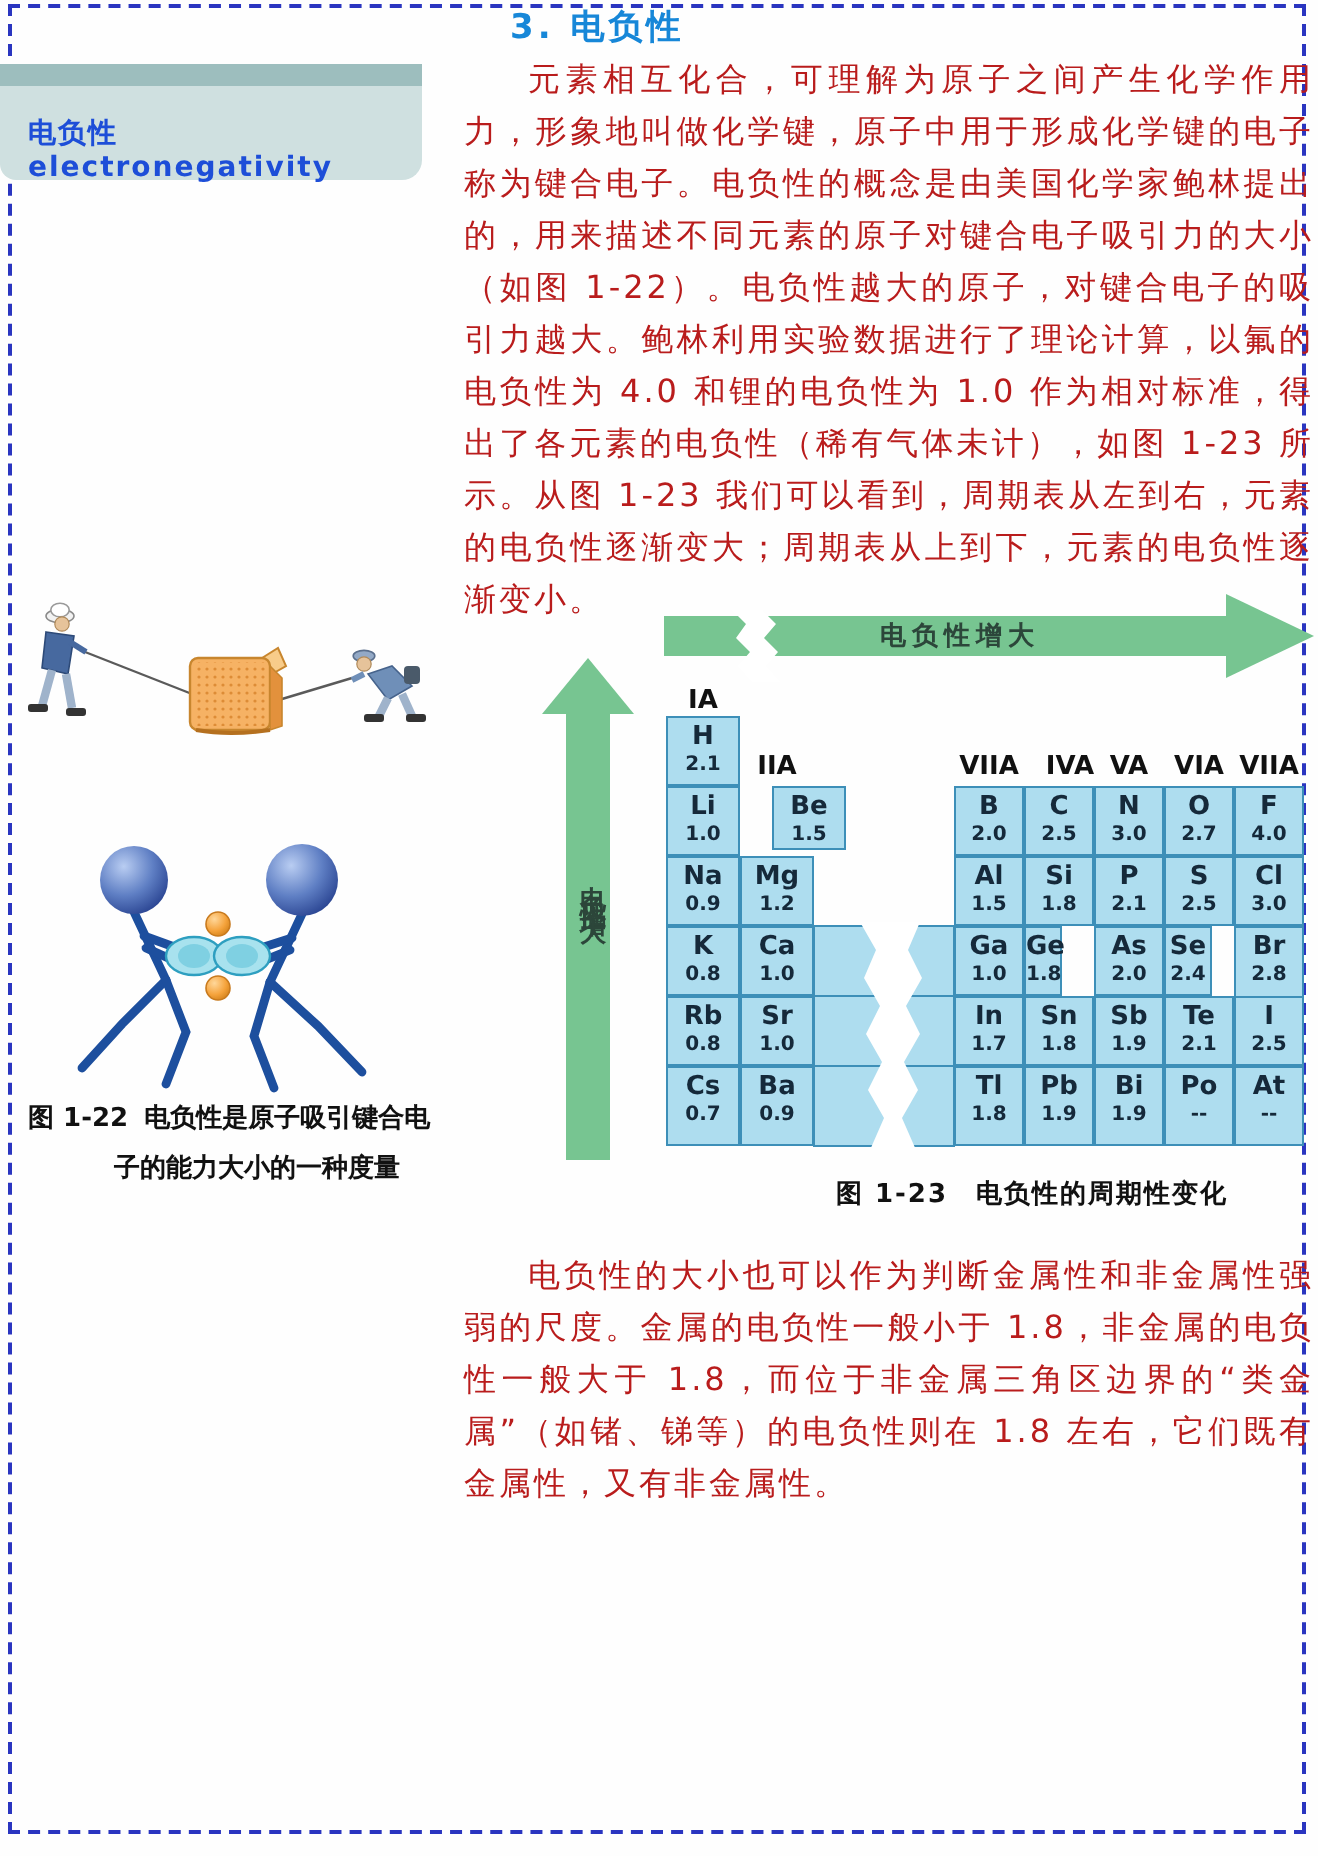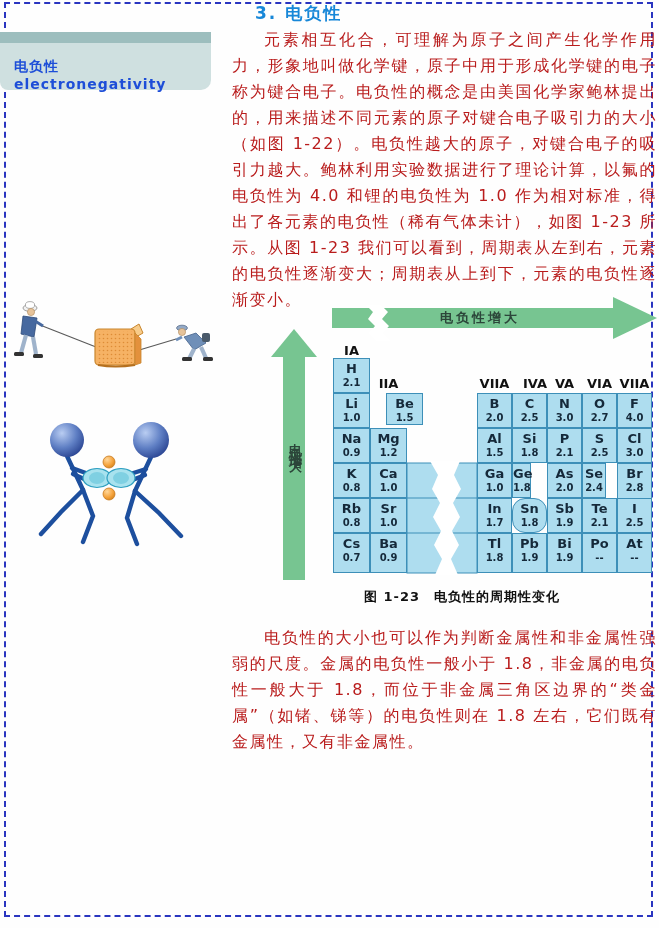--- a/index.html
+++ b/index.html
@@ -27,21 +27,21 @@
   
   .fig23{position:absolute;left:270px;top:295px;width:388px;height:330px;}
   .fig23 svg.bg{position:absolute;left:0;top:0;}
   .ptable{position:absolute;left:0;top:0;width:100%;height:100%;}
   .cell{position:absolute;background:#aeddef;border:1px solid #3d8fb8;box-sizing:border-box;text-align:center;}
   .cell .sym{font-size:13px;font-weight:bold;line-height:15px;margin-top:2px;color:#15293a;}
   .cell .val{font-size:10px;font-weight:bold;line-height:14px;color:#15293a;}
   .ghead{position:absolute;text-align:center;font-size:13px;font-weight:bold;color:#111;letter-spacing:0px;}
   .arrow-label-h{position:absolute;left:140px;top:14px;width:140px;text-align:center;font-size:13px;font-weight:bold;color:#2c463a;letter-spacing:3px;}
   .arrow-label-v{position:absolute;left:16px;top:138px;writing-mode:vertical-rl;text-orientation:upright;font-size:13px;font-weight:bold;color:#2c463a;letter-spacing:4px;}
-  .fig23-caption{position:absolute;left:94px;top:293px;width:250px;text-align:left;font-size:13px;font-weight:bold;color:#111;letter-spacing:1px;}
+  .fig23-caption{position:absolute;left:94px;top:293px;width:250px;text-align:right;font-size:13px;font-weight:bold;color:#111;letter-spacing:1px;}
 
   
   .illus1{position:absolute;left:10px;top:297px;}
   .illus2{position:absolute;left:33px;top:412px;}
 </style>
 </head>
 <body>
 
 <div class="page">
   <div class="page-border"></div>
@@ -127,20 +127,28 @@
     <g>
       <ellipse cx="64" cy="66" rx="14" ry="9.5" fill="#a8e2ee" stroke="#2e9fc0" stroke-width="1.2"></ellipse>
       <ellipse cx="88" cy="66" rx="14" ry="9.5" fill="#a8e2ee" stroke="#2e9fc0" stroke-width="1.2"></ellipse>
       <ellipse cx="64" cy="66" rx="8" ry="6" fill="#7fd0e2"></ellipse>
       <ellipse cx="88" cy="66" rx="8" ry="6" fill="#7fd0e2"></ellipse>
       <circle cx="76" cy="50" r="6" fill="url(#ball)" stroke="#c87a1e" stroke-width="0.8"></circle>
       <circle cx="76" cy="82" r="6" fill="url(#ball)" stroke="#c87a1e" stroke-width="0.8"></circle>
     </g>
   </svg>
 
+  <div class="fig22-caption">
+    <div class="cap-line">
+      <span class="cap-label">图 1-22</span><span>电负性是原子吸引键合电</span>
+    </div>
+    <div class="cap-line cap-indent">
+      <span>子的能力大小的一种度量</span>
+    </div>
+  </div>
 
   <div class="heading">3. 电负性</div>
   <p class="para p1">元素相互化合，可理解为原子之间产生化学作用力，形象地叫做化学键，原子中用于形成化学键的电子称为键合电子。电负性的概念是由美国化学家鲍林提出的，用来描述不同元素的原子对键合电子吸引力的大小（如图 1-22）。电负性越大的原子，对键合电子的吸引力越大。鲍林利用实验数据进行了理论计算，以氟的电负性为 4.0 和锂的电负性为 1.0 作为相对标准，得出了各元素的电负性（稀有气体未计），如图 1-23 所示。从图 1-23 我们可以看到，周期表从左到右，元素的电负性逐渐变大；周期表从上到下，元素的电负性逐渐变小。</p>
 
   <div class="fig23">
     <svg class="bg" width="388" height="330" viewBox="0 0 388 330">
 
       <g fill="#77c591">
         <polygon points="24,34 1,62 47,62"></polygon>
         <rect x="13" y="61" width="22" height="224"></rect>
@@ -271,21 +279,21 @@
           <div class="val">2.4</div>
         </div>
         <div class="cell" style="left: 347px; top: 168px; width: 35px; height: 37px;">
           <div class="sym">Br</div>
           <div class="val">2.8</div>
         </div>
         <div class="cell" style="left: 207px; top: 203px; width: 35px; height: 35px;">
           <div class="sym">In</div>
           <div class="val">1.7</div>
         </div>
-        <div class="cell" style="left: 242px; top: 203px; width: 35px; height: 35px; border-radius: 13px;">
+        <div class="cell" style="left: 242px; top: 203px; width: 35px; height: 35px;">
           <div class="sym">Sn</div>
           <div class="val">1.8</div>
         </div>
         <div class="cell" style="left: 277px; top: 203px; width: 35px; height: 35px;">
           <div class="sym">Sb</div>
           <div class="val">1.9</div>
         </div>
         <div class="cell" style="left: 312px; top: 203px; width: 35px; height: 35px; text-align: center;">
           <div class="sym">Te</div>
           <div class="val">2.1</div>

